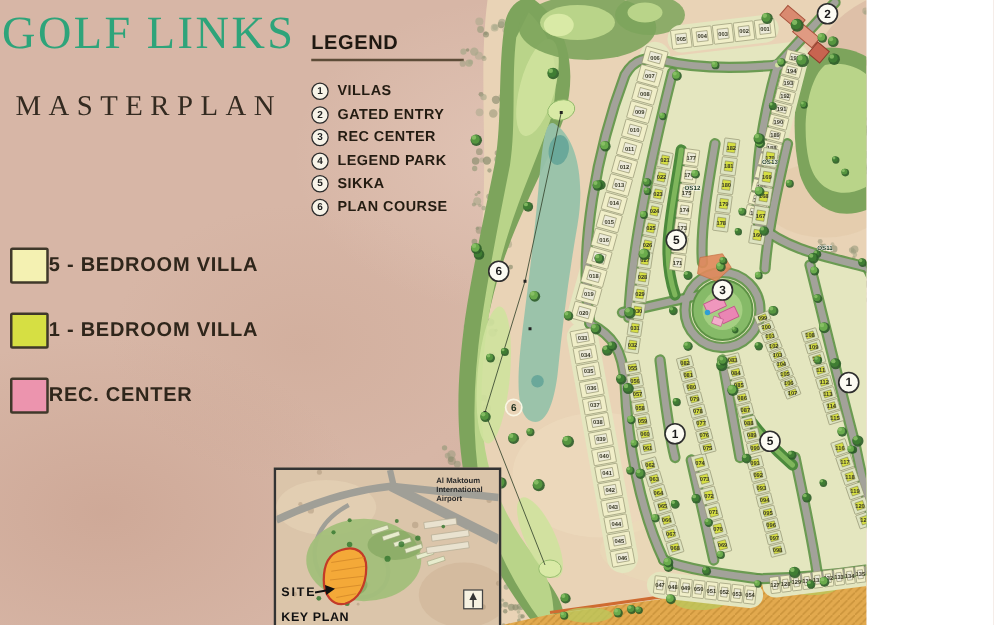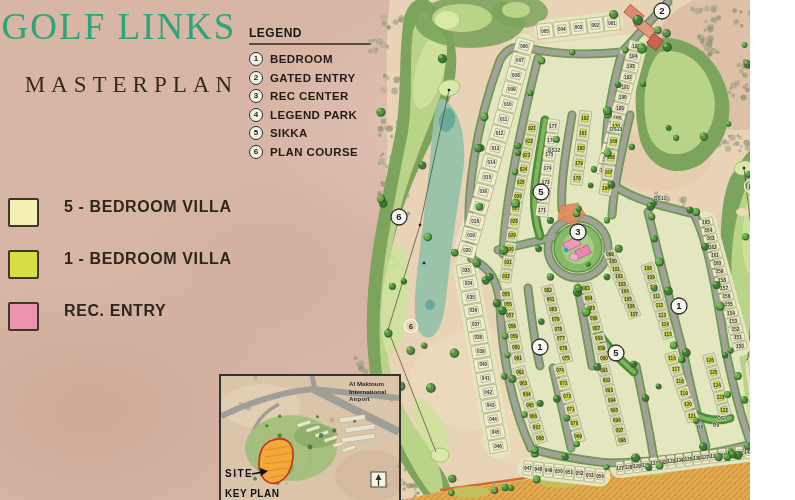--- a/index.html
+++ b/index.html
@@ -1,49 +1,49 @@
 <!DOCTYPE html>
 <html><head>
 <meta charset="utf-8">
 <style>
   html,body{margin:0;padding:0;}
   #stage{
-    position:relative;width:750px;height:500px;overflow:hidden;
+    position:relative;width:693px;height:500px;overflow:hidden;
     font-family:"Liberation Sans",sans-serif;
     background:
       radial-gradient(ellipse 300px 200px at 12% 82%, rgba(186,138,118,.30), transparent 70%),
       radial-gradient(ellipse 260px 180px at 60% 25%, rgba(236,212,198,.45), transparent 70%),
       radial-gradient(ellipse 220px 160px at 35% 55%, rgba(198,158,138,.28), transparent 70%),
       radial-gradient(ellipse 420px 260px at 88% 88%, rgba(192,148,128,.30), transparent 70%),
       #d7b6a6;
   }
   .page-title{
     position:absolute;left:0;top:5px;width:238px;text-align:center;
     font-family:"Liberation Serif",serif;font-size:37px;font-weight:500;
     color:#2ea47a;letter-spacing:2px;white-space:nowrap;
   }
   .page-subtitle{
-    position:absolute;left:0;top:72px;width:238px;text-align:right;
+    position:absolute;left:0;top:72px;width:238px;text-align:center;
     font-family:"Liberation Serif",serif;font-size:23px;color:#332a20;letter-spacing:6px;
     white-space:nowrap;
   }
   .legend{position:absolute;left:249px;top:26px;width:132px;}
   .legend-title{
-    font-size:12px;font-weight:bold;color:#1f1811;letter-spacing:.5px;
-    border-bottom:2px solid #5d4c38;padding-bottom:3px;margin-bottom:7px;width:122px;
+    font-size:16px;font-weight:bold;color:#1f1811;letter-spacing:.5px;
+    border-bottom:2px solid #5d4c38;padding-bottom:3px;margin-bottom:17px;width:122px;
   }
   .lg-item{display:flex;align-items:center;gap:7px;margin-bottom:4.5px;}
   .lg-num{
     flex:0 0 auto;width:12px;height:12px;border:1.4px solid #2a2a2a;border-radius:50%;
     background:#f7f3e8;font-size:8px;font-weight:bold;color:#222;
     display:flex;align-items:center;justify-content:center;line-height:1;
   }
   .lg-label{font-size:11.5px;font-weight:600;color:#241c12;letter-spacing:.4px;white-space:nowrap;}
   .color-key{position:absolute;left:8px;top:198px;}
-  .key-row{display:flex;align-items:flex-start;gap:25px;margin-bottom:23px;}
+  .key-row{display:flex;align-items:center;gap:0;margin-bottom:23px;}
   .key-swatch{width:27px;height:25px;border:2px solid #3f382a;border-radius:2px;flex:0 0 auto;}
   .key-label{font-size:16px;font-weight:600;color:#2f261b;letter-spacing:.6px;white-space:nowrap;}
   #map{position:absolute;left:345px;top:0;}
   #keyplan{
     position:absolute;left:219px;top:374px;width:178px;height:126px;
     border:2px solid #333;background:#dbc5aa;box-sizing:content-box;
   }
   #kpsvg{display:block;}
 </style>
 </head>
@@ -52,21 +52,21 @@
 <div id="stage">
 
   <div class="page-title">GOLF LINKS</div>
   <div class="page-subtitle">MASTERPLAN</div>
 
   <div class="legend">
     <div class="legend-title">LEGEND</div>
     <div id="legend-items">
         <div class="lg-item">
           <span class="lg-num">1</span>
-          <span class="lg-label">BEDROOM</span>
+          <span class="lg-label">VILLAS</span>
         </div>
         <div class="lg-item">
           <span class="lg-num">2</span>
           <span class="lg-label">GATED ENTRY</span>
         </div>
         <div class="lg-item">
           <span class="lg-num">3</span>
           <span class="lg-label">REC CENTER</span>
         </div>
         <div class="lg-item">
@@ -88,21 +88,21 @@
       <div class="key-row">
         <div class="key-swatch" style="background: rgb(244, 241, 178);"></div>
         <span class="key-label">5 - BEDROOM VILLA</span>
       </div>
       <div class="key-row">
         <div class="key-swatch" style="background: rgb(214, 223, 67);"></div>
         <span class="key-label">1 - BEDROOM VILLA</span>
       </div>
       <div class="key-row">
         <div class="key-swatch" style="background: rgb(236, 148, 174);"></div>
-        <span class="key-label">REC. ENTRY</span>
+        <span class="key-label">REC. CENTER</span>
       </div>
     </div>
 
   <svg id="map" width="450" height="500" viewBox="345 0 450 500">
       <defs>
         <pattern id="hatch" width="6" height="6" patternUnits="userSpaceOnUse">
           <path d="M0,6 L6,0" stroke="#c08a33" stroke-width="1.2"></path>
         </pattern>
       </defs>
       <g>

